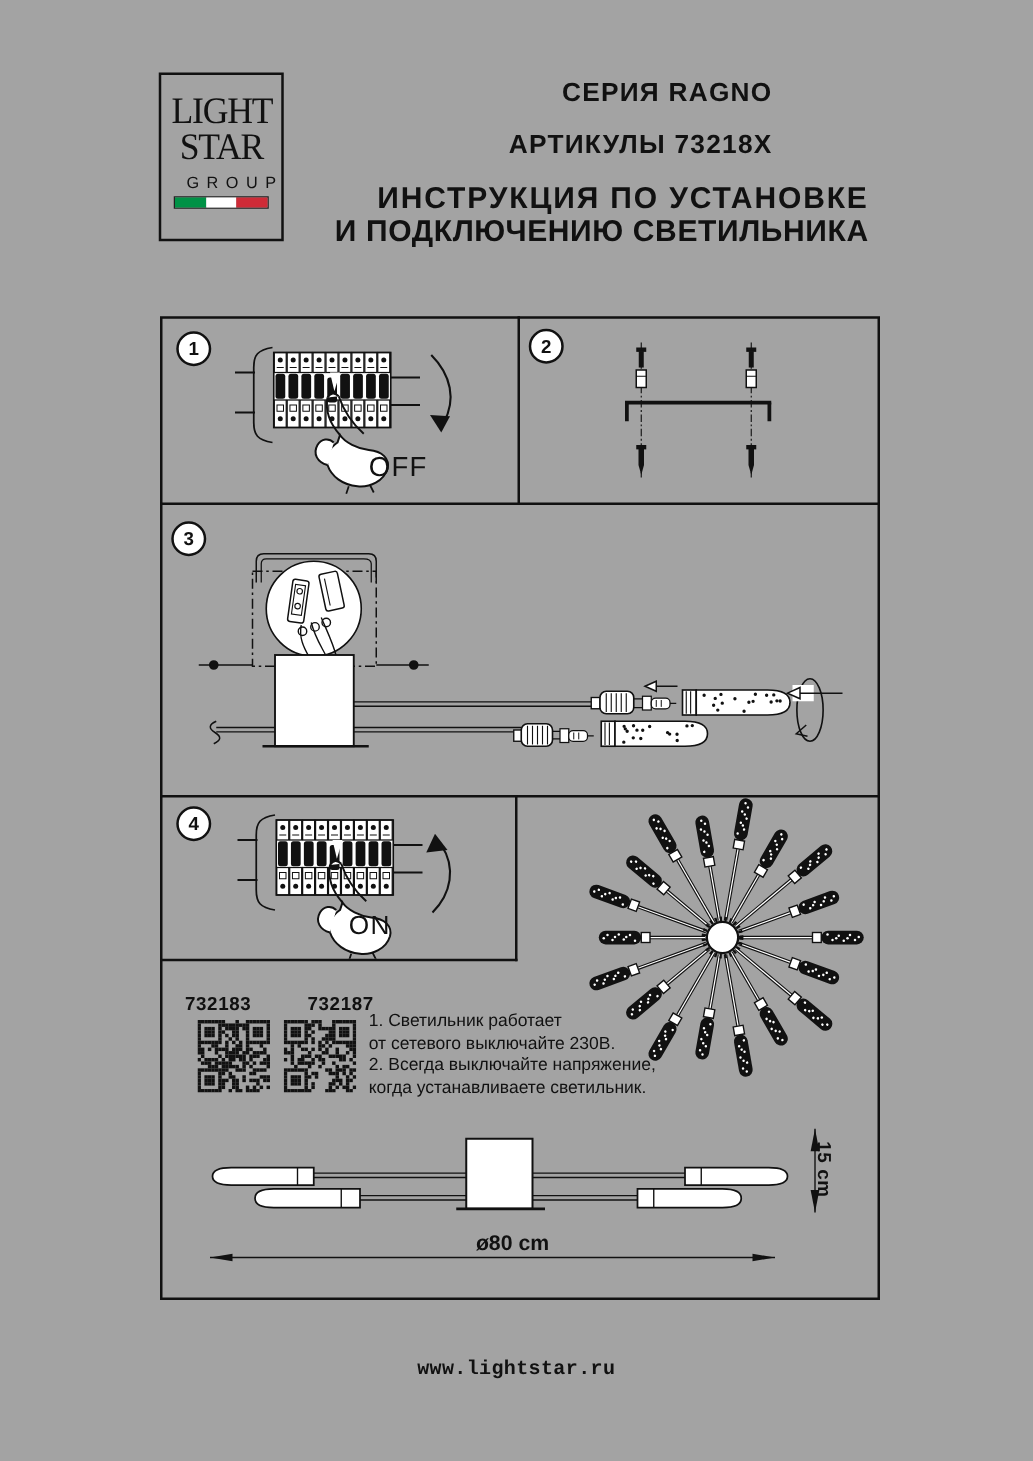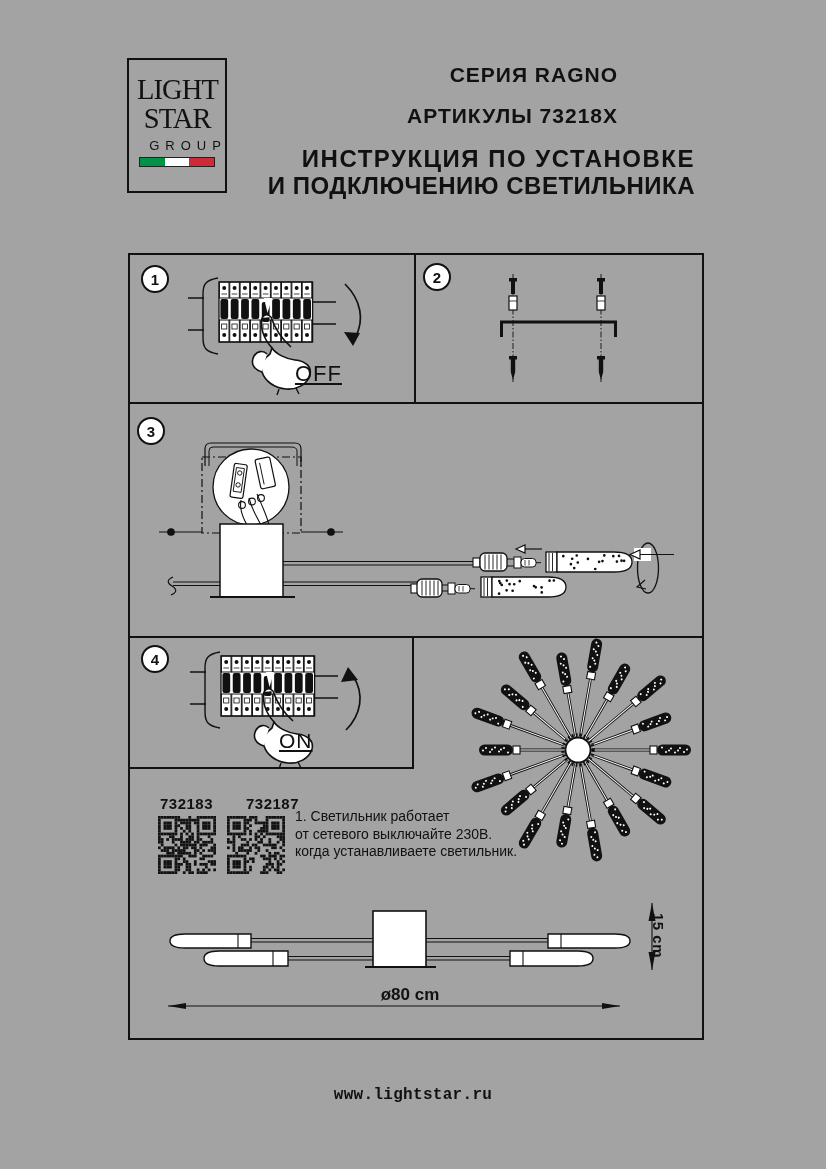--- a/index.html
+++ b/index.html
@@ -21,21 +21,21 @@
   .hdr-line{position:absolute;white-space:nowrap;font-weight:700;}
   .hdr-series{right:208px;top:63px;font-size:21px;letter-spacing:1px;}
   .hdr-articles{right:208px;top:104px;font-size:21px;letter-spacing:1px;}
   .hdr-title1{right:131px;top:145px;font-size:24px;letter-spacing:1.5px;}
   .hdr-title2{right:131px;top:172px;font-size:24px;letter-spacing:.5px;}
   
   .frame{left:128px;top:253px;width:576px;height:787px;border:2px solid #111;box-sizing:border-box;}
   .line{background:#111;}
   .step-circle{width:28px;height:28px;border:2px solid #111;border-radius:50%;box-sizing:border-box;
                display:flex;align-items:center;justify-content:center;font-size:15px;font-weight:700;background:#fff;}
-  .panel-label{font-size:22px;letter-spacing:1px;white-space:nowrap;text-decoration:underline;}
+  .panel-label{font-size:22px;letter-spacing:1px;white-space:nowrap;}
   
   .qr-label{font-size:15px;font-weight:700;letter-spacing:.5px;white-space:nowrap;}
   .notes{left:295px;top:808px;width:240px;font-size:14px;line-height:17.5px;white-space:nowrap;}
   
   .dim-w{left:350px;top:985px;width:120px;text-align:center;font-size:17px;font-weight:700;}
   .dim-h{left:650px;top:913px;font-size:15px;font-weight:700;writing-mode:vertical-rl;letter-spacing:.5px;}
   .footer{left:0;top:1086px;width:826px;text-align:center;font-size:16px;font-weight:700;letter-spacing:.3px;font-family:Liberation Mono, monospace;}
   svg{display:block;}
 </style>
 </head>
@@ -650,21 +650,21 @@
         <circle cx="211" cy="125" r="1" fill="#fff"></circle>
         <circle cx="215" cy="129" r="1" fill="#fff"></circle>
         <circle cx="218" cy="126.5" r="1" fill="#fff"></circle>
         <circle cx="200" cy="127.5" r="1" fill="#fff"></circle>
         <circle cx="209" cy="127.5" r="1" fill="#fff"></circle>
       </g>
       <circle cx="123" cy="127" r="15" fill="none" stroke="#111" stroke-width="3.5" stroke-dasharray="1.8 2.2"></circle>
       <circle cx="123" cy="127" r="12.5" fill="#fff" stroke="#111" stroke-width="1.8"></circle>
     </svg>
 
-  <div class="abs qr-label" style="left:160px;top:795px;">732183</div>
+  <div class="abs qr-label" style="left:148px;top:795px;">732183</div>
   <div class="abs qr-label" style="left:228px;top:795px;margin-left:18px;">732187</div>
   <svg id="qr1" class="abs" style="left:158px;top:816px;" width="58" height="58" viewBox="0 0 56.7 56.7">
       <rect x="0" y="0" width="2.7" height="2.7" fill="#111"></rect>
       <rect x="2.7" y="0" width="2.7" height="2.7" fill="#111"></rect>
       <rect x="5.4" y="0" width="2.7" height="2.7" fill="#111"></rect>
       <rect x="8.100000000000001" y="0" width="2.7" height="2.7" fill="#111"></rect>
       <rect x="10.8" y="0" width="2.7" height="2.7" fill="#111"></rect>
       <rect x="13.5" y="0" width="2.7" height="2.7" fill="#111"></rect>
       <rect x="16.200000000000003" y="0" width="2.7" height="2.7" fill="#111"></rect>
       <rect x="18.900000000000002" y="0" width="2.7" height="2.7" fill="#111"></rect>
@@ -1142,20 +1142,21 @@
       <rect x="32.400000000000006" y="54" width="2.7" height="2.7" fill="#111"></rect>
       <rect x="35.1" y="54" width="2.7" height="2.7" fill="#111"></rect>
       <rect x="37.800000000000004" y="54" width="2.7" height="2.7" fill="#111"></rect>
       <rect x="48.6" y="54" width="2.7" height="2.7" fill="#111"></rect>
       <rect x="51.300000000000004" y="54" width="2.7" height="2.7" fill="#111"></rect>
     </svg>
 
   <div class="abs notes">
     <div>1. Светильник работает</div>
     <div>от сетевого выключайте 230В.</div>
+    <div>2. Всегда выключайте напряжение,</div>
     <div>когда устанавливаете светильник.</div>
   </div>
 
   <svg class="abs" style="left:140px;top:895px;" width="566" height="125" viewBox="0 0 566 125">
     <g stroke="#111" fill="none" stroke-width="1.4">
       <line x1="111" y1="43.5" x2="233" y2="43.5" stroke-width="1.1"></line>
       <line x1="111" y1="47" x2="233" y2="47" stroke-width="1.1"></line>
       <line x1="148" y1="61.5" x2="233" y2="61.5" stroke-width="1.1"></line>
       <line x1="148" y1="65" x2="233" y2="65" stroke-width="1.1"></line>
       <line x1="286" y1="43.5" x2="408" y2="43.5" stroke-width="1.1"></line>

